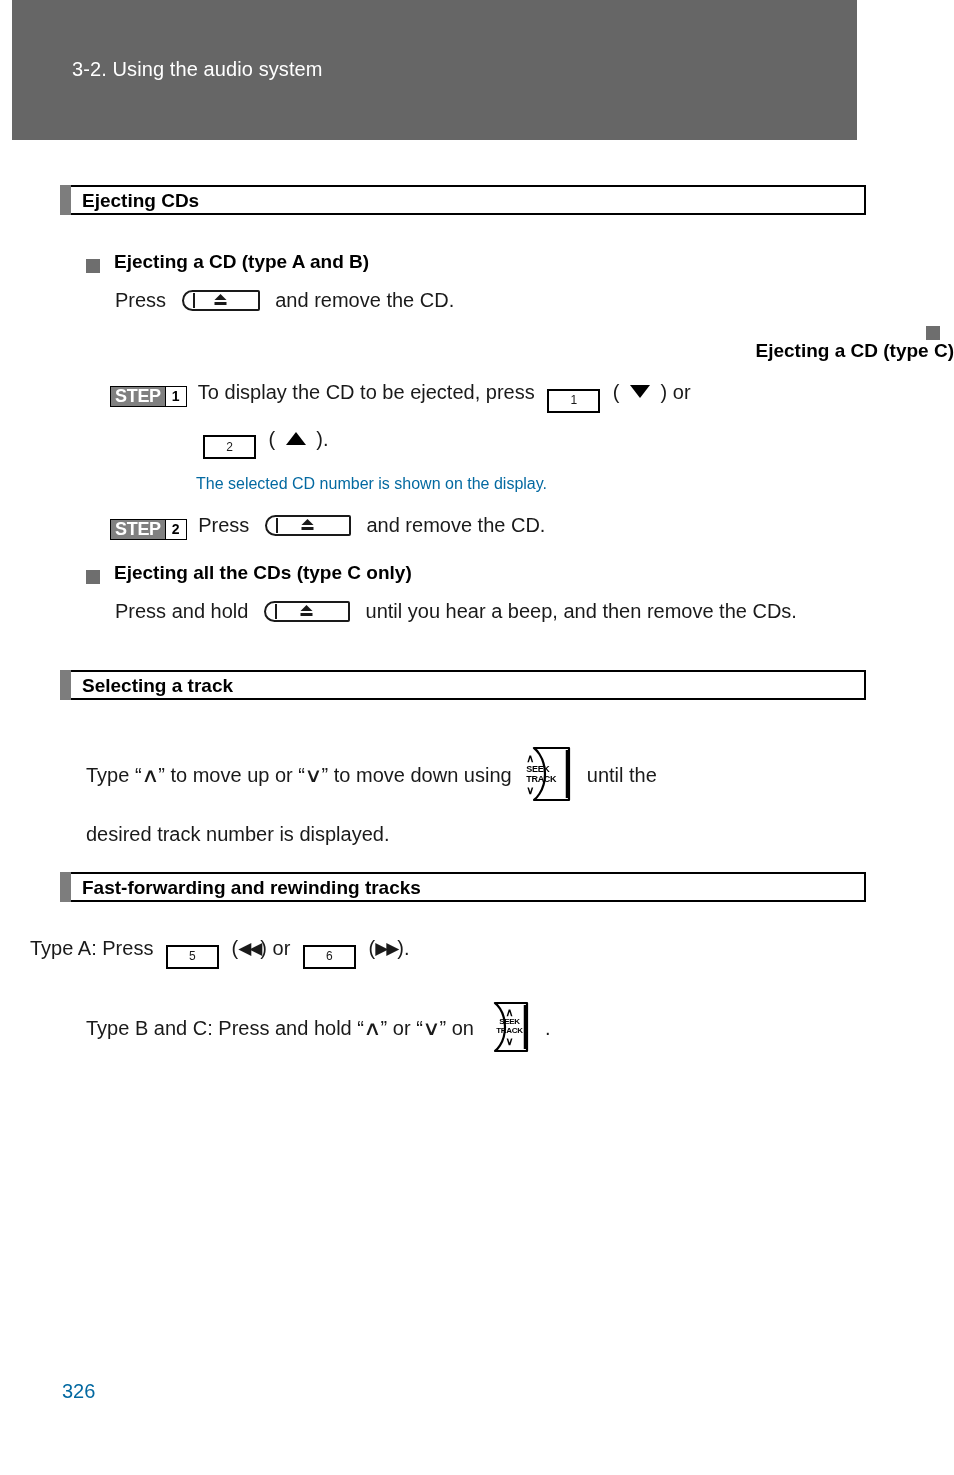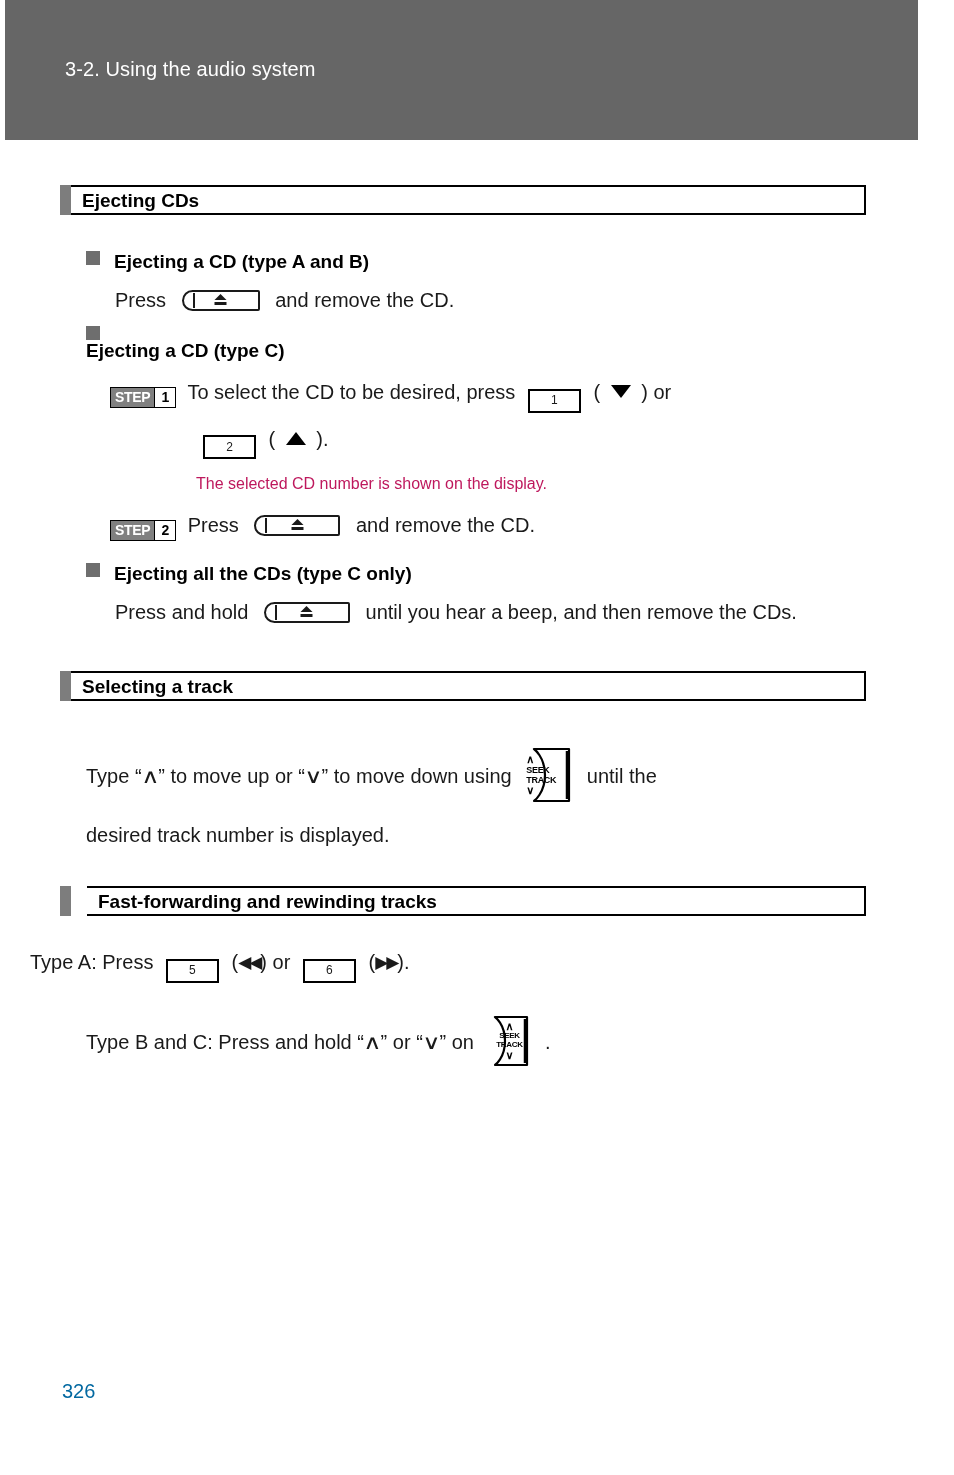--- a/index.html
+++ b/index.html
@@ -13,22 +13,22 @@
     font-family: "Liberation Sans", sans-serif;
     color: #000000;
     position: relative;
     overflow: hidden;
   }
 
   
   .page-header {
     position: absolute;
     top: 0;
-    left: 5px;
-    width: 913px;
+    left: 12px;
+    width: 845px;
     height: 140px;
     background: #666666;
   }
   .page-header-title {
     position: absolute;
     left: 60px;
     top: 58px;
     font-size: 20px;
     color: #ffffff;
     letter-spacing: 0.1px;
@@ -70,21 +70,21 @@
   }
   .section-bar .bar-title {
     font-size: 19px;
     font-weight: bold;
     line-height: 1;
   }
 
   
   .sub-head {
     display: flex;
-    align-items: flex-start;
+    align-items: flex-end;
     margin-left: 86px;
     font-size: 19px;
     font-weight: bold;
   }
   .sq-bullet {
     display: inline-block;
     width: 14px;
     height: 14px;
     background: #6e6e6e;
     margin-right: 14px;
@@ -94,42 +94,42 @@
   
   .para {
     font-size: 20px;
     line-height: 1.45;
     color: #1a1a1a;
   }
   .indent-1 { margin-left: 115px; }
   .note {
     font-size: 16px;
     margin-left: 196px;
-    color: #be185d;
+    color: #0369a1;
   }
   .justify {
     text-align: justify;
     text-align-last: left;
   }
   .w-text { width: 760px; }
 
   
   .step-badge {
     display: inline-flex;
     align-items: stretch;
     height: 21px;
     border: 1.5px solid #000000;
     vertical-align: -3px;
     margin-right: 6px;
     box-sizing: border-box;
   }
   .step-badge .step-word {
     background: #808080;
     color: #ffffff;
-    font-size: 14px;
+    font-size: 18px;
     font-weight: bold;
     padding: 0 4px;
     display: flex;
     align-items: center;
     letter-spacing: -0.3px;
   }
   .step-badge .step-num {
     background: #ffffff;
     color: #000000;
     font-size: 14px;
@@ -326,21 +326,21 @@
   <div class="sub-head" style="margin-top:11px;flex-direction:column;">
     <span class="sq-bullet"></span>
     <span>Ejecting a CD (type C)</span>
   </div>
 
   <div class="para" style="margin-left:110px; margin-top:16px;">
     <span class="step-badge">
       <span class="step-word">STEP</span>
       <span class="step-num">1</span>
     </span>
-    <span>To select the CD to be desired, press</span>
+    <span>To display the CD to be ejected, press</span>
     <span class="key-num">1</span>
     <span>(</span>
     <span class="tri tri-down"></span>
     <span>)</span>
     <span>or</span>
   </div>
 
   <div class="para" style="margin-left:196px; margin-top:12px;">
     <span class="key-num">2</span>
     <span>(</span>
@@ -404,21 +404,21 @@
         <span>SEEK</span><br>
         <span>TRACK</span>
         <span class="chev">∨</span>
       </span>
     </span>
     <span>until the</span>
   </div>
 
   <div class="para" style="margin-left:86px; margin-top:18px;">desired track number is displayed.</div>
 
-  <div class="section-bar" style="margin-top:36px;gap:16px;">
+  <div class="section-bar" style="margin-top:23px;">
     <div class="tab"></div>
     <div class="bar-body">
       <span class="bar-title">Fast-forwarding and rewinding tracks</span>
     </div>
   </div>
 
   <div class="para indent-1" style="margin-top:32px;margin-left:30px;">
     <span>Type A: Press</span>
     <span class="key-num">5</span>
     <span>(</span><span class="ff-glyph">◀◀</span><span>)</span>

